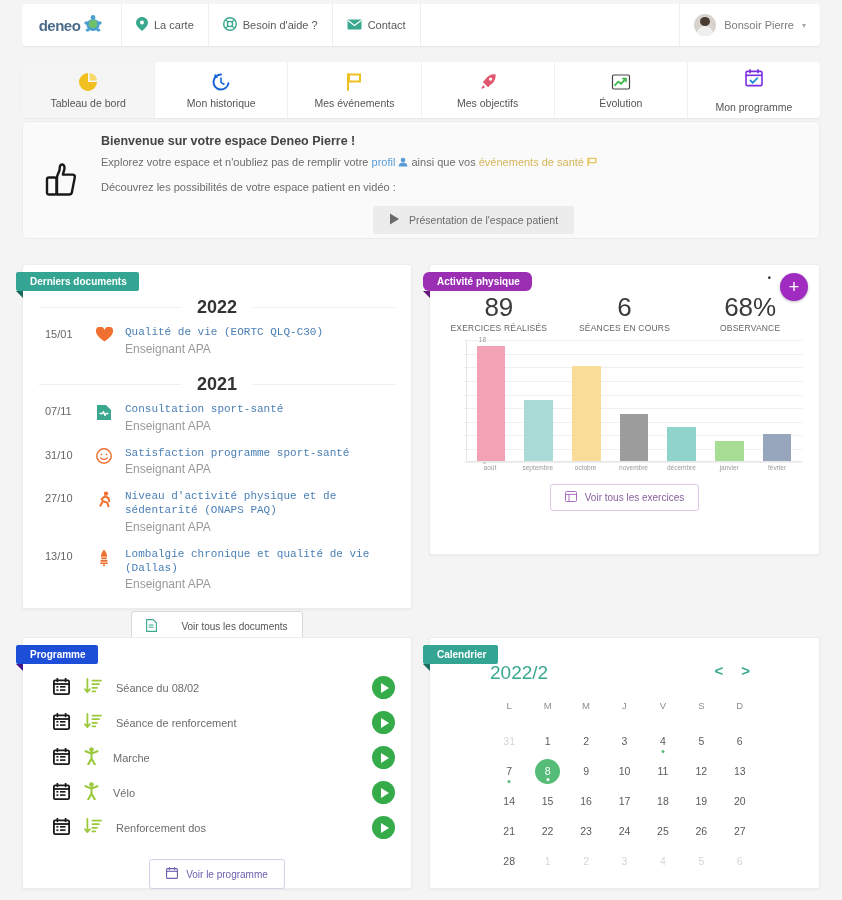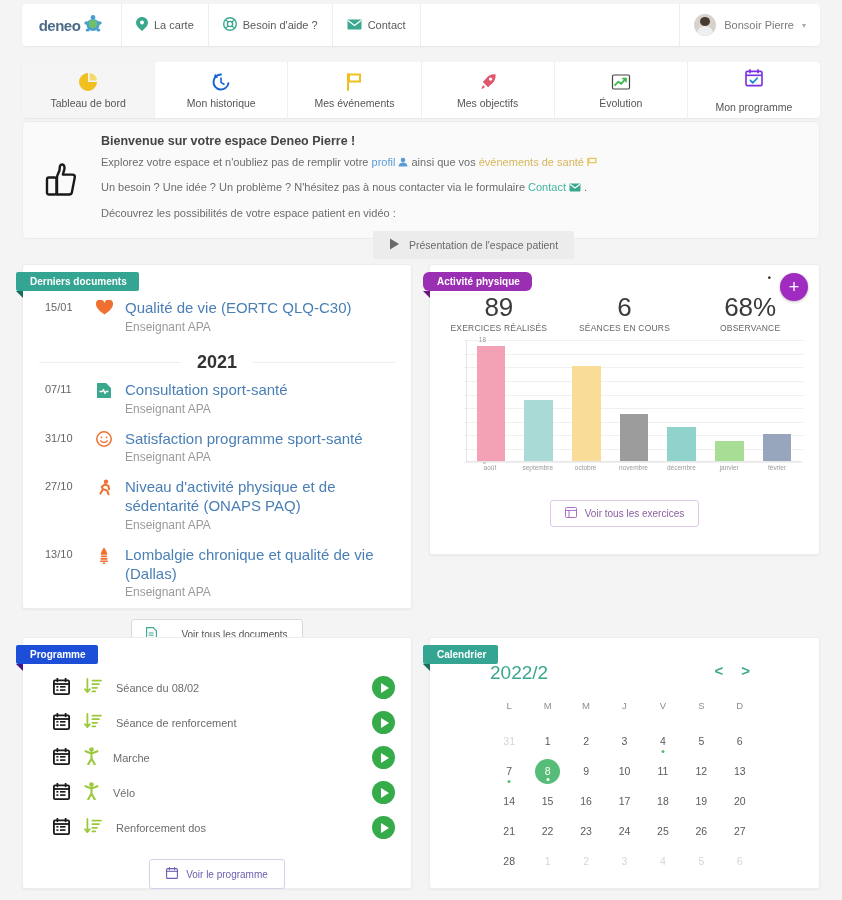--- a/index.html
+++ b/index.html
@@ -114,21 +114,21 @@
 
   
   #doc-card { left: 22px; top: 264px; width: 390px; height: 345px; }
   .year-row { display: flex; align-items: center; padding: 0 16px; margin-top: 6px; }
   .year-line { flex: 1; height: 1px; background: #eee; }
   .year-label { font-size: 18px; font-weight: bold; color: #333; padding: 0 16px; }
   .doc-row { display: flex; padding: 8px 16px 6px 22px; align-items: flex-start; gap: 10px; }
   .doc-date { font-size: 11px; color: #666; width: 38px; flex-shrink: 0; padding-top: 2px; }
   .doc-ico { width: 22px; flex-shrink: 0; display: flex; justify-content: center; padding-top: 1px; }
   .doc-main { flex: 1; }
-  .doc-title { font-size: 15px; color: #4a7fb5; line-height: 1.25; cursor: pointer; }
+  .doc-title { font-size: 11px; color: #4a7fb5; line-height: 1.25; cursor: pointer; font-family: Liberation Mono, monospace; }
   .doc-sub { font-size: 12px; color: #9a9a9a; margin-top: 2px; }
   .ghost-btn {
     display: inline-flex; align-items: center; gap: 24px;
     border: 1px solid #d9d9d9; background: #fff; border-radius: 3px;
     font-size: 10px; padding: 7px 14px; cursor: pointer;
   }
   .btn-center { display: flex; justify-content: center; }
 
   
   #act-card { left: 429px; top: 264px; width: 391px; height: 291px; }
@@ -355,45 +355,41 @@
               <path d="M0.6 9.6c0-2.5 2-4 4.4-4s4.4 1.5 4.4 4z" fill="#5b9bd5"></path>
             </svg>
         </span><span> ainsi que vos </span><span class="lnk-gold">événements de santé</span>
         <span>
           <svg width="11" height="10" viewBox="0 0 11 10" style="vertical-align:-1px">
               <path d="M1 1v8" stroke="#e8c45c" stroke-width="1.4"></path>
               <path d="M1.8 1.4h7v4.2h-7z" fill="none" stroke="#e8c45c" stroke-width="1.4"></path>
             </svg>
         </span>
       </div>
-      <div class="welcome-line">
-        <span>Un besoin ? Une idée ? Un problème ? N'hésitez pas à nous contacter via le formulaire </span><span class="lnk-teal">Contact</span>
-        <span>
-          <svg width="12" height="9" viewBox="0 0 12 9" style="vertical-align:-1px">
-              <rect x="0.5" y="0.5" width="11" height="8" rx="0.8" fill="#3aa88f"></rect>
-              <path d="M1 1.2l5 3.8 5-3.8" fill="none" stroke="#fff" stroke-width="1.1"></path>
-            </svg>
-        </span><span>.</span>
-      </div>
       <div class="welcome-line">Découvrez les possibilités de votre espace patient en vidéo :</div>
       <div class="video-btn">
         <span>
           <svg width="11" height="12" viewBox="0 0 11 12">
               <path d="M1 0.5l9 5.5-9 5.5z" fill="#6a6a6a"></path>
             </svg>
         </span>
         <span>Présentation de l'espace patient</span>
       </div>
     </div>
   </div>
 
   <div class="card" id="doc-card">
     <div class="ribbon teal">Derniers documents</div>
 
     <div style="padding-top:26px">
+      <div class="year-row">
+        <div class="year-line"></div>
+        <div class="year-label">2022</div>
+        <div class="year-line"></div>
+      </div>
 
       <div class="doc-row">
         <div class="doc-date">15/01</div>
         <div class="doc-ico">
           <svg width="17" height="15" viewBox="0 0 17 15">
               <path d="M8.5 14.5S0 9.3 0 4.6A4.3 4.3 0 018.5 3 4.3 4.3 0 0117 4.6c0 4.7-8.5 9.9-8.5 9.9z" fill="#ef7030"></path>
             </svg>
         </div>
         <div class="doc-main">
           <div class="doc-title">Qualité de vie (EORTC QLQ-C30)</div>
@@ -552,21 +548,21 @@
           <div class="xlabel">août</div>
           <div class="xlabel">septembre</div>
           <div class="xlabel">octobre</div>
           <div class="xlabel">novembre</div>
           <div class="xlabel">décembre</div>
           <div class="xlabel">janvier</div>
           <div class="xlabel">février</div>
         </div>
     </div>
 
-    <div class="btn-center" style="margin-top:20px">
+    <div class="btn-center" style="margin-top:4px">
       <div class="exercise-btn">
         <span>
           <svg width="12" height="11" viewBox="0 0 12 11">
               <rect x="0.5" y="0.5" width="11" height="10" rx="1" fill="none" stroke="#a96fc0" stroke-width="1"></rect>
               <path d="M0.5 3.4h11M4 3.4v7.1" stroke="#a96fc0" stroke-width="1"></path>
             </svg>
         </span>
         <span>Voir tous les exercices</span>
       </div>
     </div>

